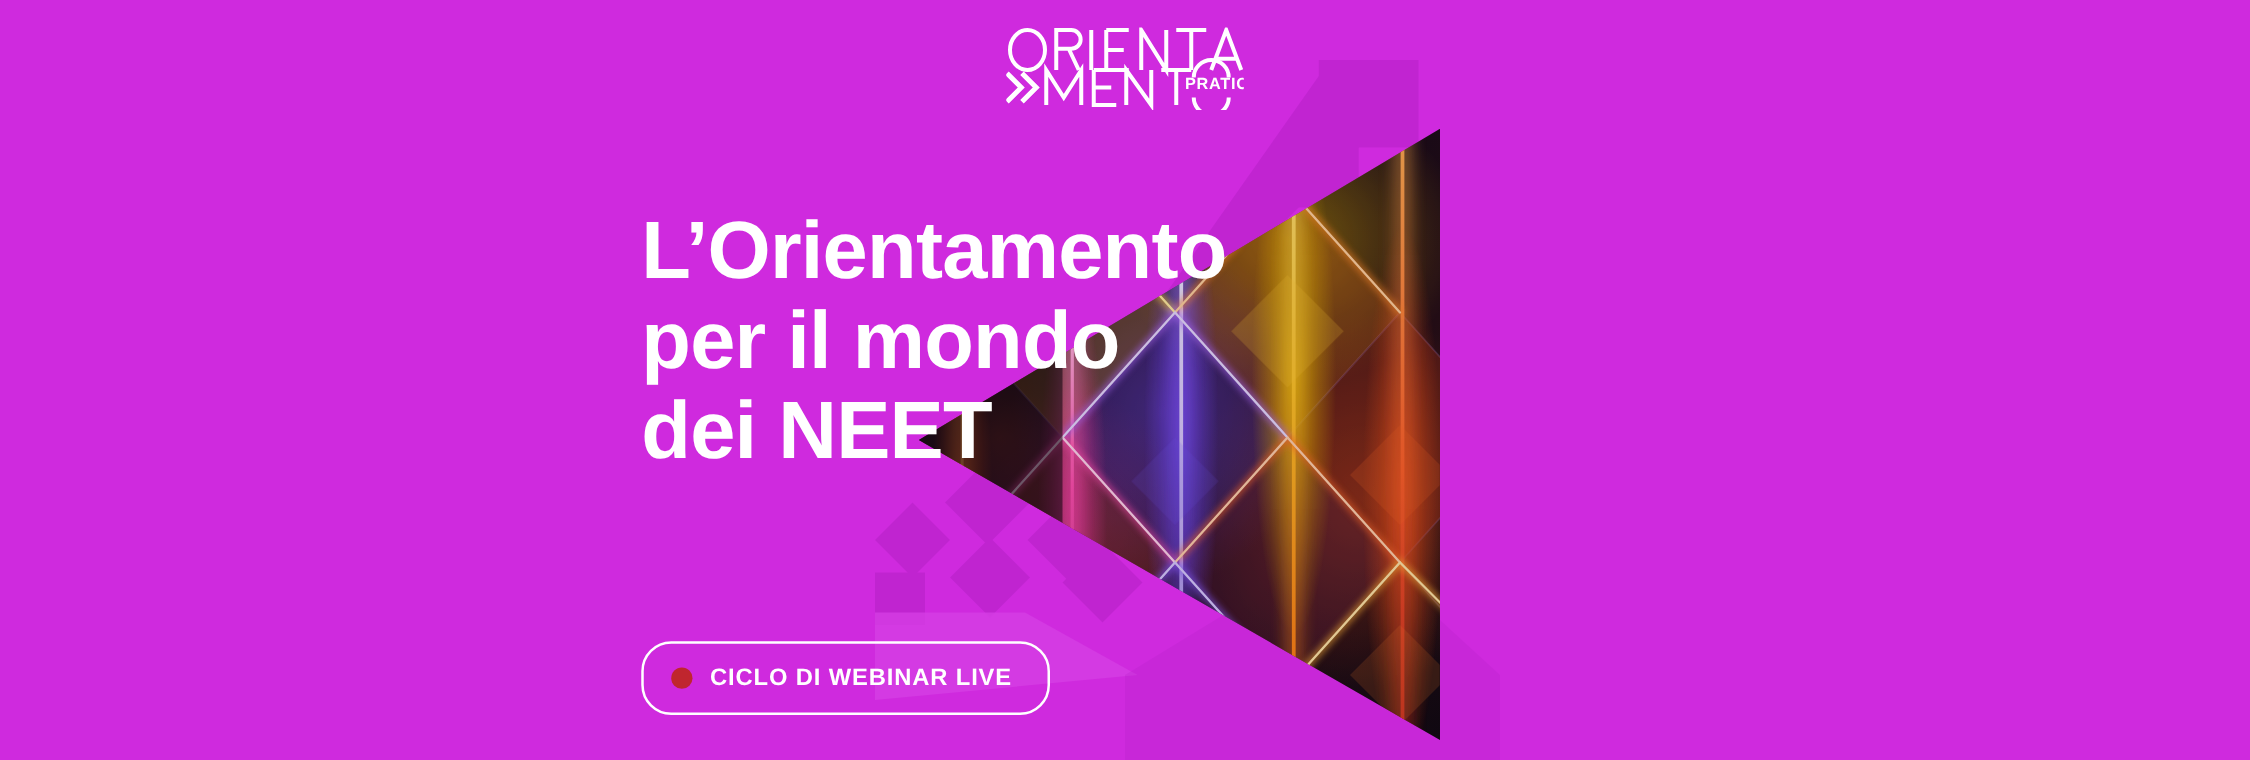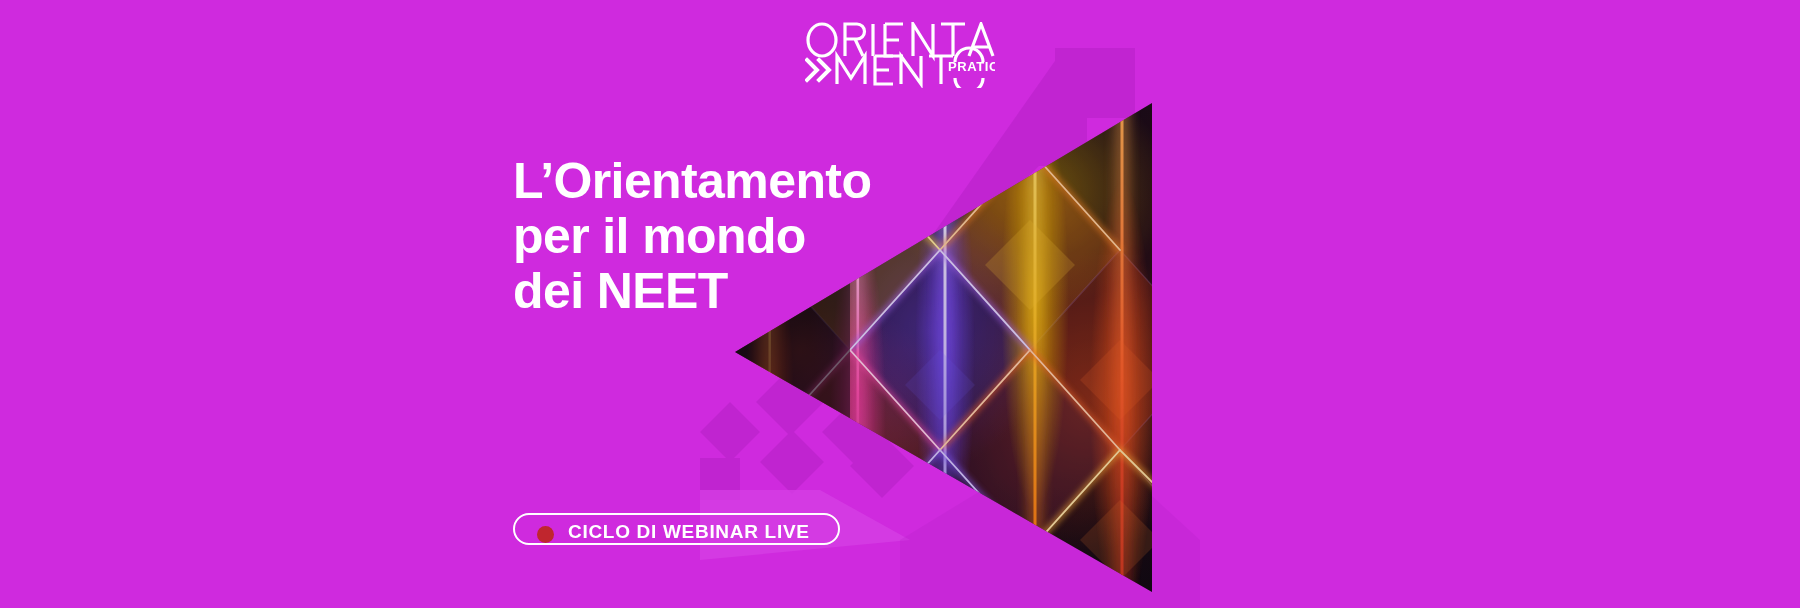--- a/index.html
+++ b/index.html
@@ -77,36 +77,36 @@
   }
   .logo svg { display: block; }
 
   
   .headline {
     position: absolute;
     left: 513px;
     top: 120px;
     width: 420px;
     color: #ffffff;
-    font-size: 50px;
-    line-height: 55px;
+    font-size: 65px;
+    line-height: 72px;
     font-weight: 700;
     letter-spacing: -0.6px;
     white-space: pre-line;
   }
 
   
   .cta {
     position: absolute;
     left: 513px;
     top: 513px;
-    height: 32px;
+    height: 59px;
     padding: 0 28px 0 22px;
     display: inline-flex;
-    align-items: flex-end;
+    align-items: center;
     gap: 14px;
     border: 2px solid #ffffff;
     border-radius: 24px;
     background: transparent;
     cursor: pointer;
     text-decoration: none;
   }
   .cta-dot {
     width: 17px;
     height: 17px;

